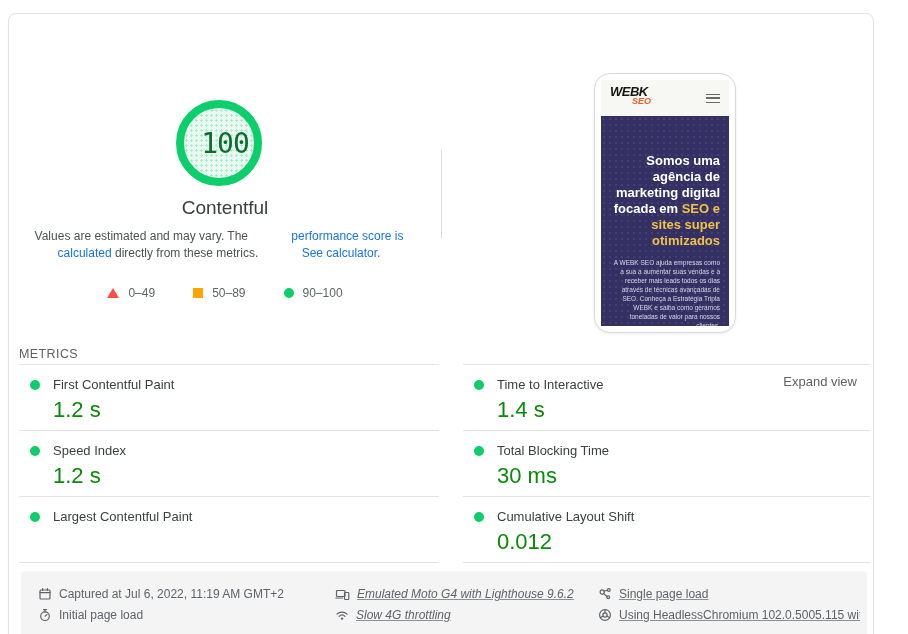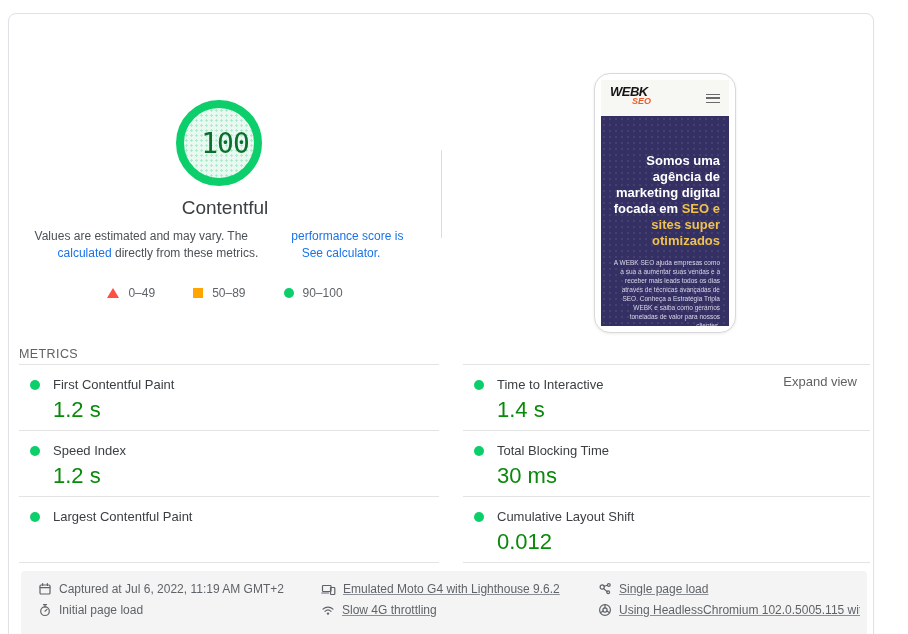--- a/index.html
+++ b/index.html
@@ -67,23 +67,23 @@
   .mrow-label { display:flex; align-items:center; gap:13px; padding-left:11px;
                 font-size:13px; color:#3c4043; }
   .mdot { width:10px; height:10px; border-radius:50%; background:#0cce6b; flex:none; }
   .mrow-value { margin:5px 0 0 34px; font-size:22px; color:#0a8a0a; }
 
   
   .meta { position:absolute; left:12px; top:557px; width:846px; height:103px;
           background:#f4f4f4; border-radius:4px; }
   .meta-col { position:absolute; top:11px; }
   .meta-col1 { left:17px; }
-  .meta-col2 { left:300px; }
+  .meta-col2 { left:314px;font-style:italic; }
   .meta-col3 { left:577px; width:262px; }
-  .meta-item { display:flex; align-items:flex-start; gap:7px; height:19px; margin-bottom:2px;
+  .meta-item { display:flex; align-items:flex-end; gap:7px; height:19px; margin-bottom:2px;
                font-size:12px; color:#5f6368; white-space:nowrap; overflow:hidden; }
   .meta-item svg { flex:none; }
   .u { text-decoration:underline; text-decoration-color:#8a9096; }
   .icon-stroke { stroke:#5f6368; fill:none; stroke-width:1.2; stroke-linecap:round; }
 </style>
 </head>
 <body>
 
 <div class="card">
 

